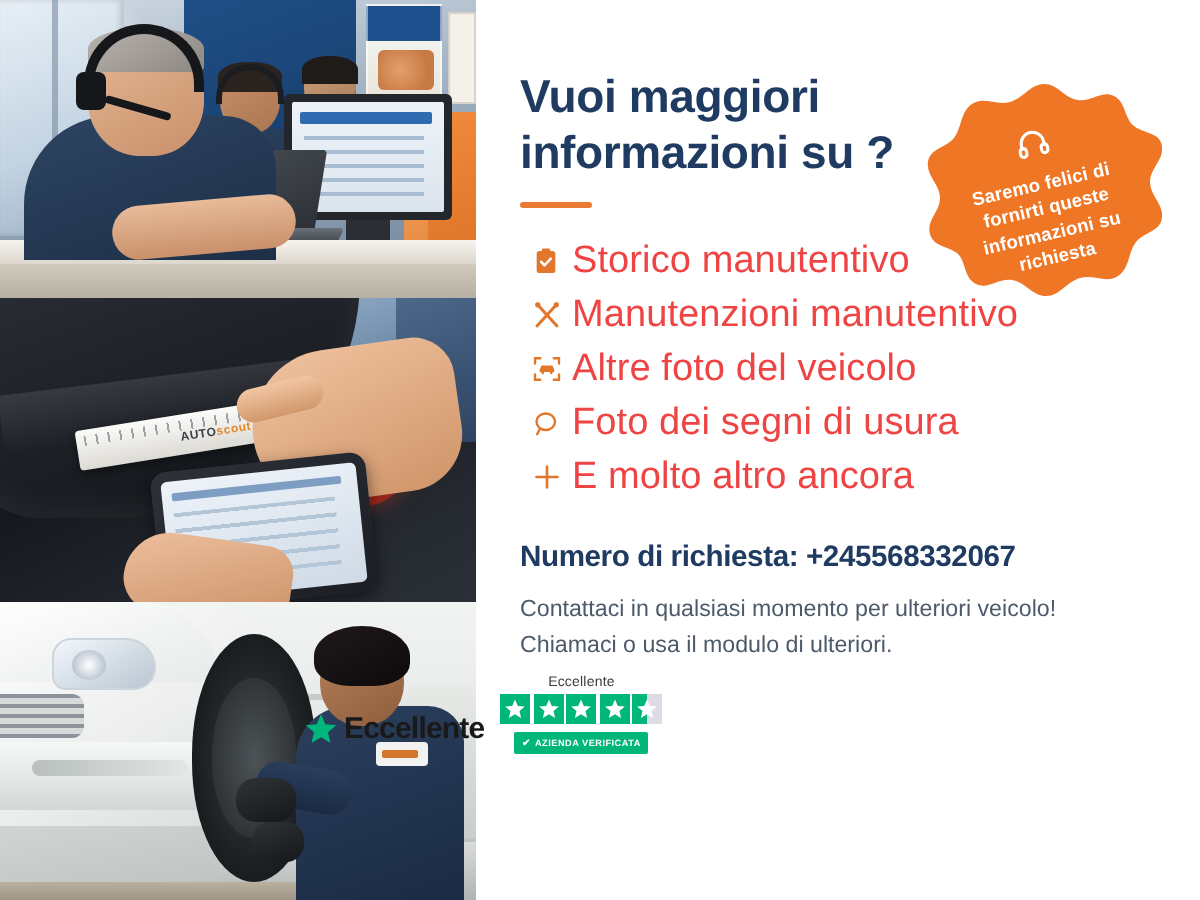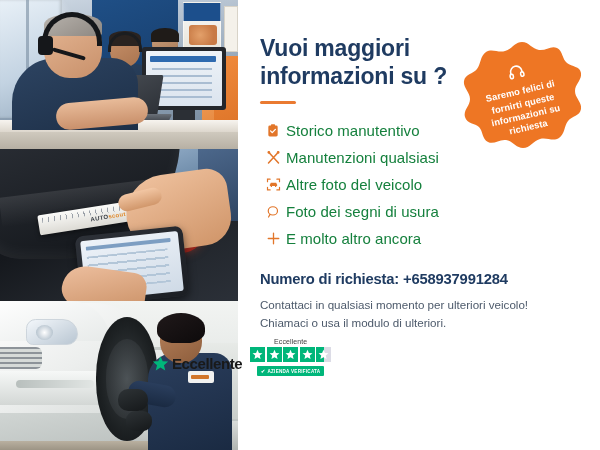--- a/index.html
+++ b/index.html
@@ -214,22 +214,22 @@
   }
   .feature-icon {
     width: 26px;
     flex: 0 0 26px;
     display: flex;
     align-items: center;
     justify-content: center;
     color: #e2762a;
   }
   .feature-label {
-    font-size: 15px;
-    color: #15803d;
+    font-size: 19px;
+    color: #ef4444;
     letter-spacing: .05px;
   }
 
   
   .phone-line {
     margin-top: 19px;
     font-size: 14.8px;
     font-weight: 700;
     color: #1f3b61;
     letter-spacing: -.2px;
@@ -413,21 +413,21 @@
       </div>
 
       <div class="feature-row">
         <span class="feature-icon">
           <svg viewBox="0 0 24 24" width="15" height="15">
             <path d="M4 3.2l16 17.6M20 3.2L4 20.8" stroke="#e2762a" stroke-width="2.4" stroke-linecap="round"></path>
             <circle cx="4.6" cy="3.8" r="2.1" fill="#e2762a"></circle>
             <circle cx="19.4" cy="3.8" r="2.1" fill="#e2762a"></circle>
           </svg>
         </span>
-        <span class="feature-label">Manutenzioni qualsiasi</span>
+        <span class="feature-label">Manutenzioni manutentivo</span>
       </div>
 
       <div class="feature-row">
         <span class="feature-icon">
           <svg viewBox="0 0 24 24" width="15" height="15">
             <path d="M2.4 7.6V3.4h4.2M21.6 7.6V3.4h-4.2M2.4 16.4v4.2h4.2M21.6 16.4v4.2h-4.2" stroke="#e2762a" stroke-width="1.9" fill="none" stroke-linecap="round"></path>
             <path d="M6.2 14.4h11.6v-2.1l-1.5-3.1H7.7L6.2 12.3z" fill="#e2762a"></path>
             <circle cx="8.6" cy="15" r="1.1" fill="#e2762a"></circle>
             <circle cx="15.4" cy="15" r="1.1" fill="#e2762a"></circle>
           </svg>
@@ -450,21 +450,21 @@
           <svg viewBox="0 0 24 24" width="15" height="15">
             <path d="M12 3.6v16.8M3.6 12h16.8" stroke="#e2762a" stroke-width="2.1" stroke-linecap="round"></path>
           </svg>
         </span>
         <span class="feature-label">E molto altro ancora</span>
       </div>
 
     </div>
 
     <div class="phone-line">
-      <span>Numero di richiesta: </span><span>+658937991284</span>
+      <span>Numero di richiesta: </span><span>+245568332067</span>
     </div>
 
     <div class="contact-copy">
       <div>Contattaci in qualsiasi momento per ulteriori veicolo!</div>
       <div>Chiamaci o usa il modulo di ulteriori.</div>
     </div>
 
   </div>
 
   <div class="trust-wrap">

